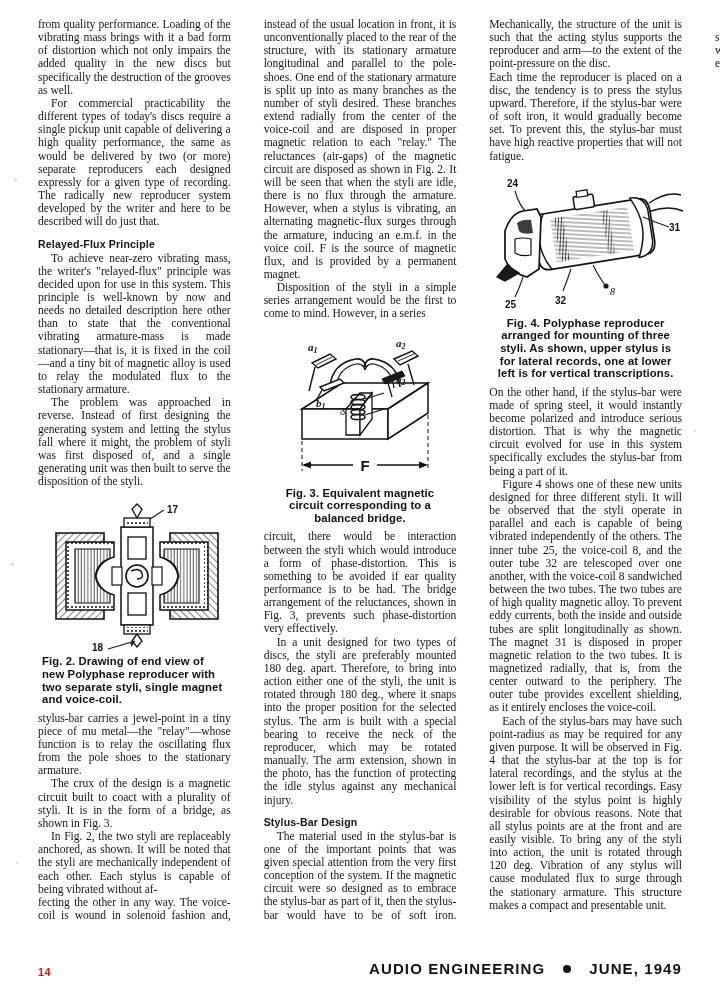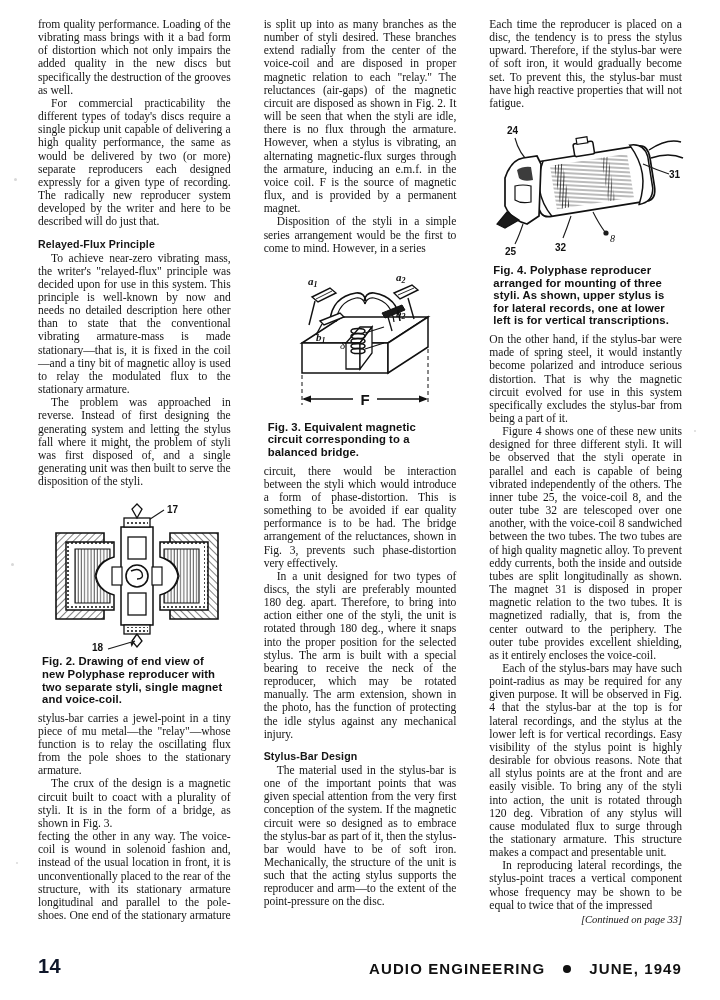--- a/index.html
+++ b/index.html
@@ -49,35 +49,36 @@
   .fig2 { padding:9px 0 2px 0; }
   .fig3 { padding:10px 0 2px 0; }
   .fig4 { padding:6px 0 2px 0; }
 
   figcaption {
     font-family:"Liberation Sans", sans-serif;
     font-weight:bold;
     font-size:11.3px;
     line-height:12.6px;
     letter-spacing:0.1px;
+    text-align:center;
     color:#111;
     margin-top:4px;
   }
   .fig2 figcaption { text-align:left; }
   .fig-art { display:block; margin:0 auto; }
 
   
   .page-number {
     position:absolute;
     left:38px; bottom:22px;
     font-family:"Liberation Sans", sans-serif;
     font-weight:bold;
-    font-size:20px;
+    font-size:11px;
     letter-spacing:0.5px;
-    color:#0f172a;
+    color:#b91c1c;
   }
   .footer {
     position:absolute;
     right:38px; bottom:23px;
     font-family:"Liberation Sans", sans-serif;
     font-weight:bold;
     font-size:15px;
     letter-spacing:1.1px;
     color:#111;
     display:flex;
@@ -170,20 +171,21 @@
 
         <line x1="93" y1="140" x2="66" y2="148" stroke="#1a1a1a" stroke-width="1.1"></line>
         <path d="M93,140 l-4.6,1.6 l1.2,4.4 z" fill="#1a1a1a"></path>
         <text x="50" y="150" font-family="Liberation Sans, sans-serif" font-size="10" font-weight="bold" fill="#111">18</text>
       </svg>
       <figcaption>Fig. 2. Drawing of end view of new Polyphase reproducer with two separate styli, single magnet and voice-coil.</figcaption>
     </figure>
 
     <p class="body noindent">stylus-bar carries a jewel-point in a tiny piece of mu metal—the "relay"—whose function is to relay the oscillating flux from the pole shoes to the stationary armature.</p>
     <p class="body">The crux of the design is a magnetic circuit built to coact with a plurality of styli. It is in the form of a bridge, as shown in Fig. 3.</p>
+    <p class="body">In Fig. 2, the two styli are replaceably anchored, as shown. It will be noted that the styli are mechanically independent of each other. Each stylus is capable of being vibrated without af-</p>
 
     <p class="body noindent">fecting the other in any way. The voice-coil is wound in solenoid fashion and, instead of the usual location in front, it is unconventionally placed to the rear of the structure, with its stationary armature longitudinal and parallel to the pole-shoes. One end of the stationary armature is split up into as many branches as the number of styli desired. These branches extend radially from the center of the voice-coil and are disposed in proper magnetic relation to each "relay." The reluctances (air-gaps) of the magnetic circuit are disposed as shown in Fig. 2. It will be seen that when the styli are idle, there is no flux through the armature. However, when a stylus is vibrating, an alternating magnetic-flux surges through the armature, inducing an e.m.f. in the voice coil. F is the source of magnetic flux, and is provided by a permanent magnet.</p>
     <p class="body">Disposition of the styli in a simple series arrangement would be the first to come to mind. However, in a series</p>
 
     <figure class="fig3">
       <svg class="fig-art" width="190" height="148" viewBox="0 0 190 148">
 
         <path d="M34,74 L74,48 L160,48 L120,74 Z" fill="#fff" stroke="#111" stroke-width="1.5"></path>
 
         <path d="M34,74 L120,74 L120,104 L34,104 Z" fill="#fff" stroke="#111" stroke-width="1.5"></path>

